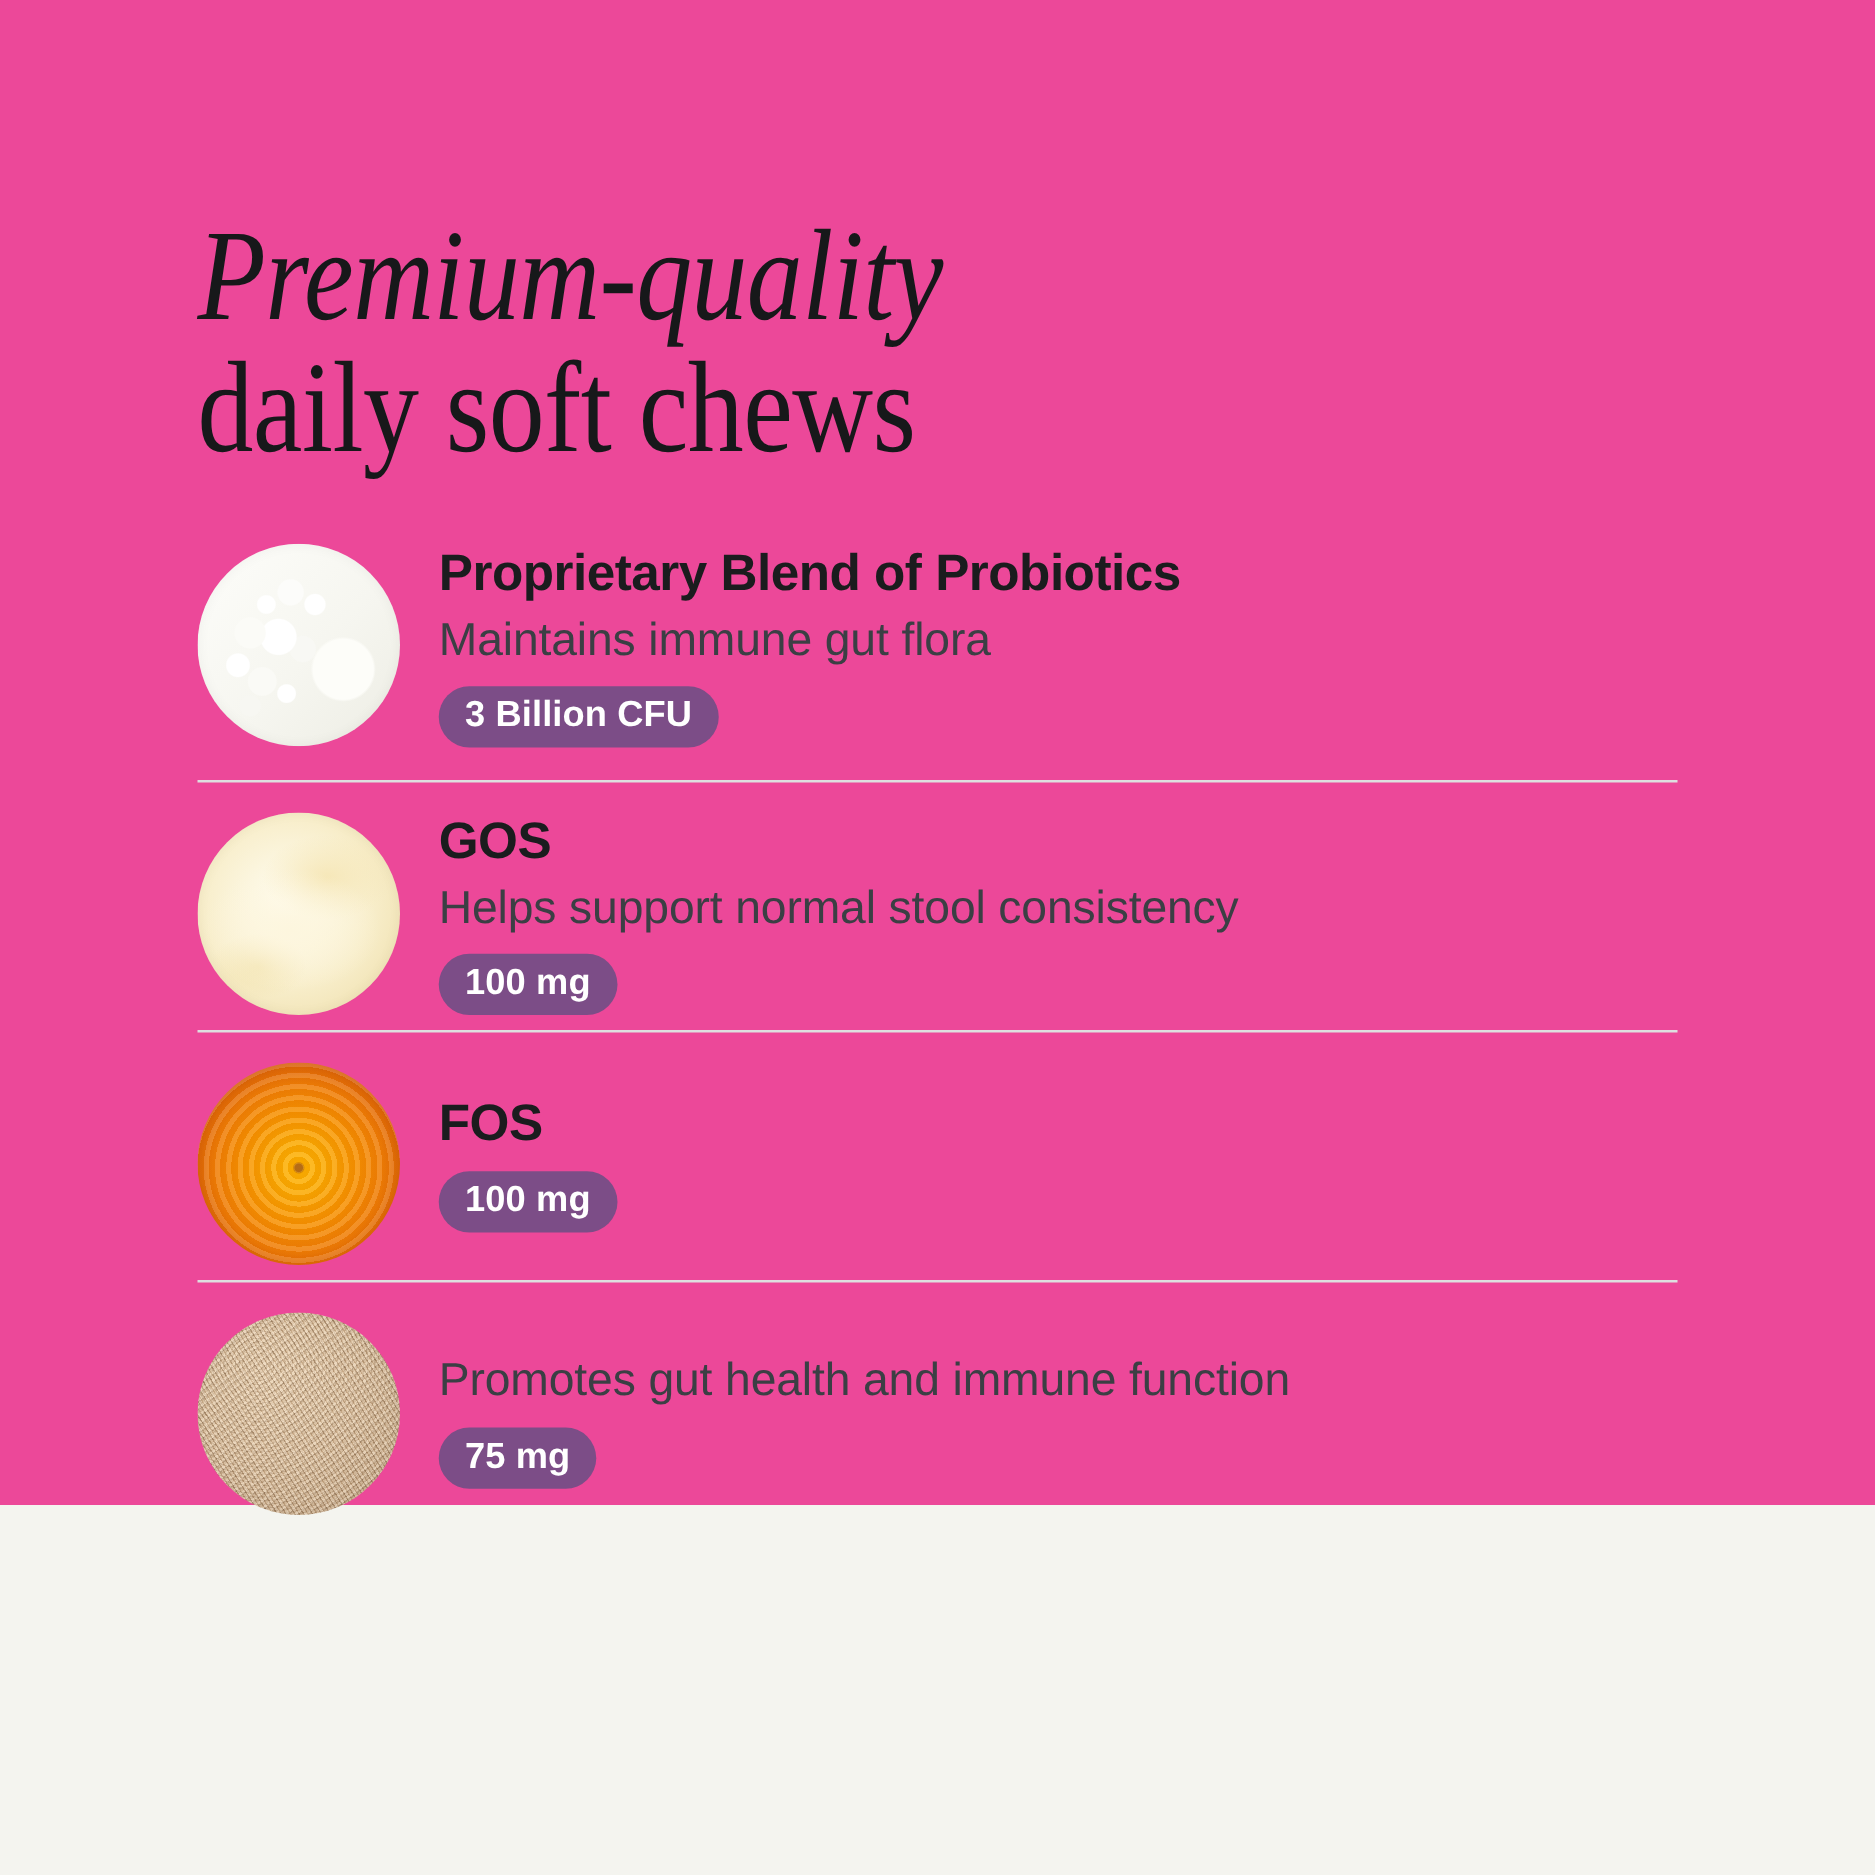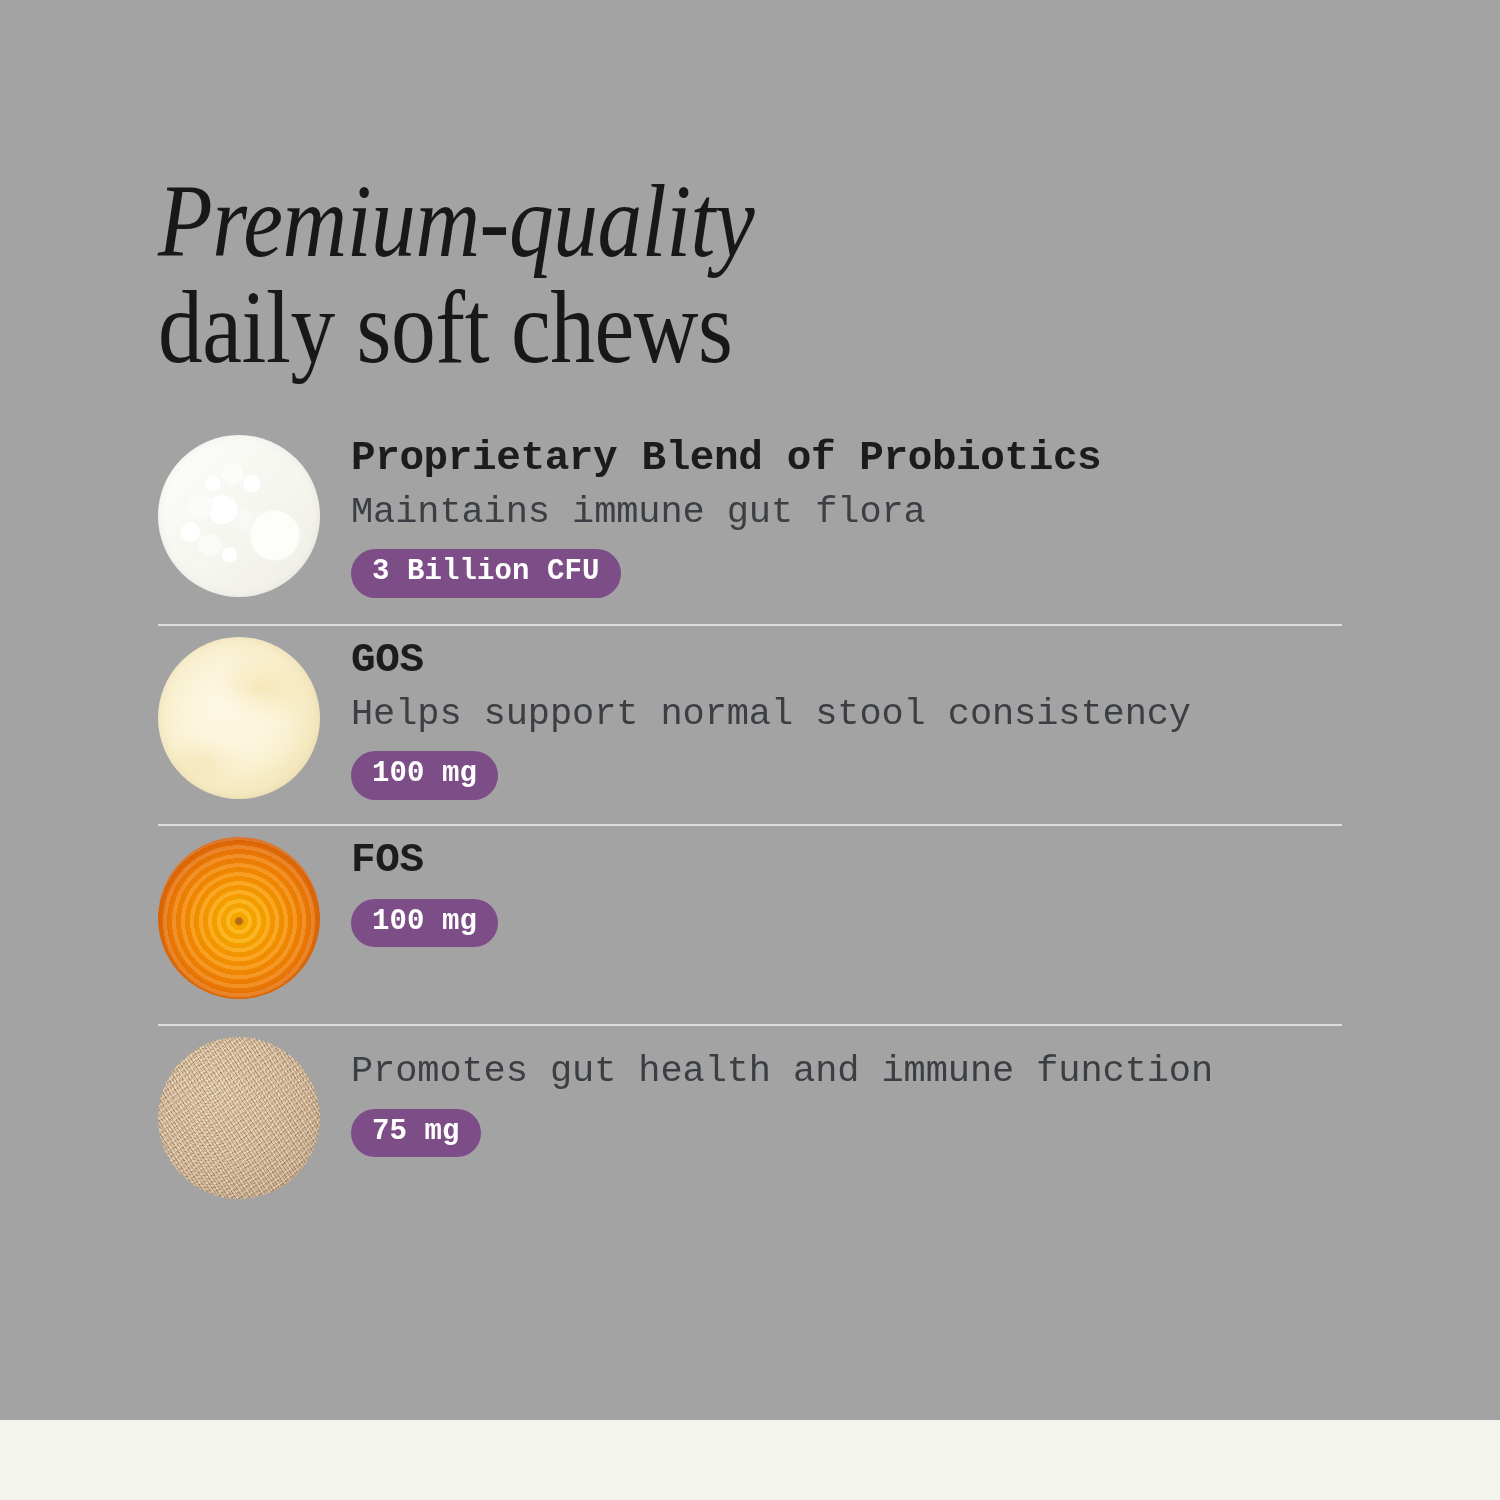--- a/index.html
+++ b/index.html
@@ -12,22 +12,22 @@
     height: 1500px;
     background: #f4f4ef;
     font-family: "Liberation Sans", sans-serif;
     -webkit-font-smoothing: antialiased;
     overflow: hidden;
   }
 
   .page {
     position: relative;
     width: 1500px;
-    height: 1420px;
-    background: #a3a3a3;
+    height: 1204px;
+    background: #ec4899;
     box-sizing: border-box;
   }
 
   
   .headline {
     position: absolute;
     left: 158px;
     top: 150px;
     width: 1180px;
     color: #17181a;
@@ -59,24 +59,24 @@
     width: 1184px;
   }
 
   .ingredient-row {
     position: relative;
     display: flex;
     align-items: flex-start;
     height: 200px;
     box-sizing: border-box;
     padding-top: 11px;
-    font-family: Liberation Mono, monospace;
   }
   .ingredient-row + .ingredient-row {
     border-top: 2px solid #dedee0;
+    align-items: center;
   }
 
   .swatch {
     position: relative;
     flex: 0 0 auto;
     width: 162px;
     height: 162px;
     border-radius: 50%;
     margin-right: 31px;
     overflow: hidden;

